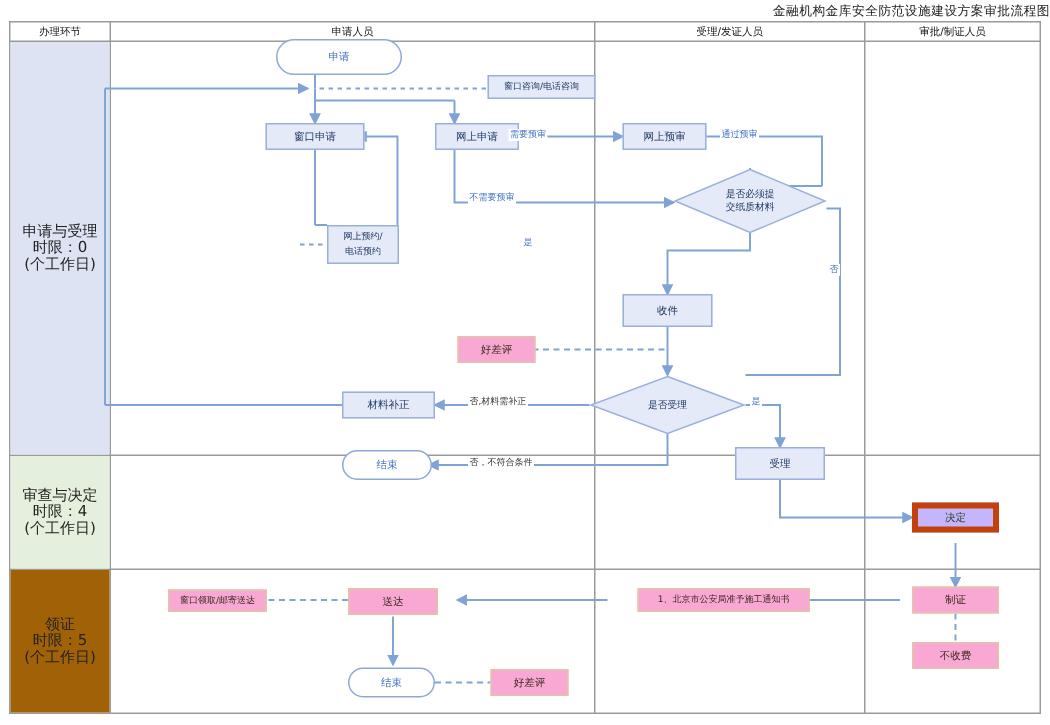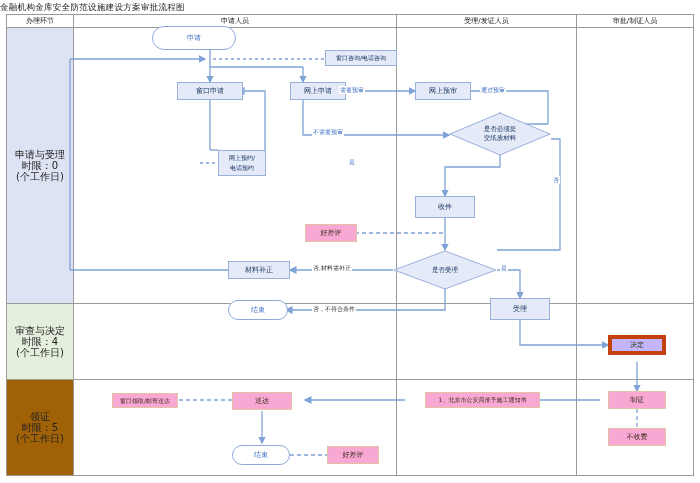--- a/index.html
+++ b/index.html
@@ -1,20 +1,20 @@
 <!DOCTYPE html>
 <html><head>
 <meta charset="utf-8">
 <style>
   html,body{margin:0;padding:0;background:#fff;}
   body{font-family:"DejaVu Sans","Liberation Sans",sans-serif;}
   #page{position:relative;width:700px;height:483px;overflow:hidden;background:#ffffff;}
 
   
-  .title{position:absolute;left:0;top:2px;width:700px;text-align:left;
+  .title{position:absolute;left:0;top:2px;width:700px;text-align:right;
          font-size:8.5px;color:#222;letter-spacing:.3px;white-space:nowrap;}
 
   
   .frame{position:absolute;left:6px;top:14px;width:688px;height:462px;
          border:1px solid #9a9a9a;box-sizing:border-box;}
   .hdrrow{position:absolute;left:6px;top:14px;width:688px;height:14px;
           border-bottom:1px solid #9a9a9a;box-sizing:border-box;}
   .hcell{position:absolute;top:14px;height:14px;line-height:14px;text-align:center;
          font-size:7px;color:#111;}
   .vline{position:absolute;width:0;border-left:1px solid #9a9a9a;}
@@ -157,21 +157,21 @@
 
         <path d="M232,400 L178,400" stroke-dasharray="4,3"></path>
 
         <path d="M262,411 L262,443" marker-end="url(#ah)"></path>
 
         <path d="M290,455 L327,455" stroke-dasharray="4,3"></path>
       </g>
     </svg>
   </div>
 
-  <div class="node term" style="left:152px;width:84px;top:26px;height:24px;">申请</div>
+  <div class="node term" style="left:184px;width:84px;top:26px;height:24px;">申请</div>
 
   <div class="node proc" style="left:325px;width:72px;top:50px;height:16px;font-size:6px;">窗口咨询/电话咨询</div>
 
   <div class="node proc" style="left:177px;width:66px;top:82px;height:18px;">窗口申请</div>
 
   <div class="node proc" style="left:276px;width:56px;top:82px;height:18px;margin-left:14px;">网上申请</div>
 
   <div class="node proc" style="left:415px;width:56px;top:82px;height:18px;">网上预审</div>
 
   <div class="node proc" style="left:218px;width:48px;top:150px;height:26px;font-size:6px;white-space:pre-line;">网上预约/

